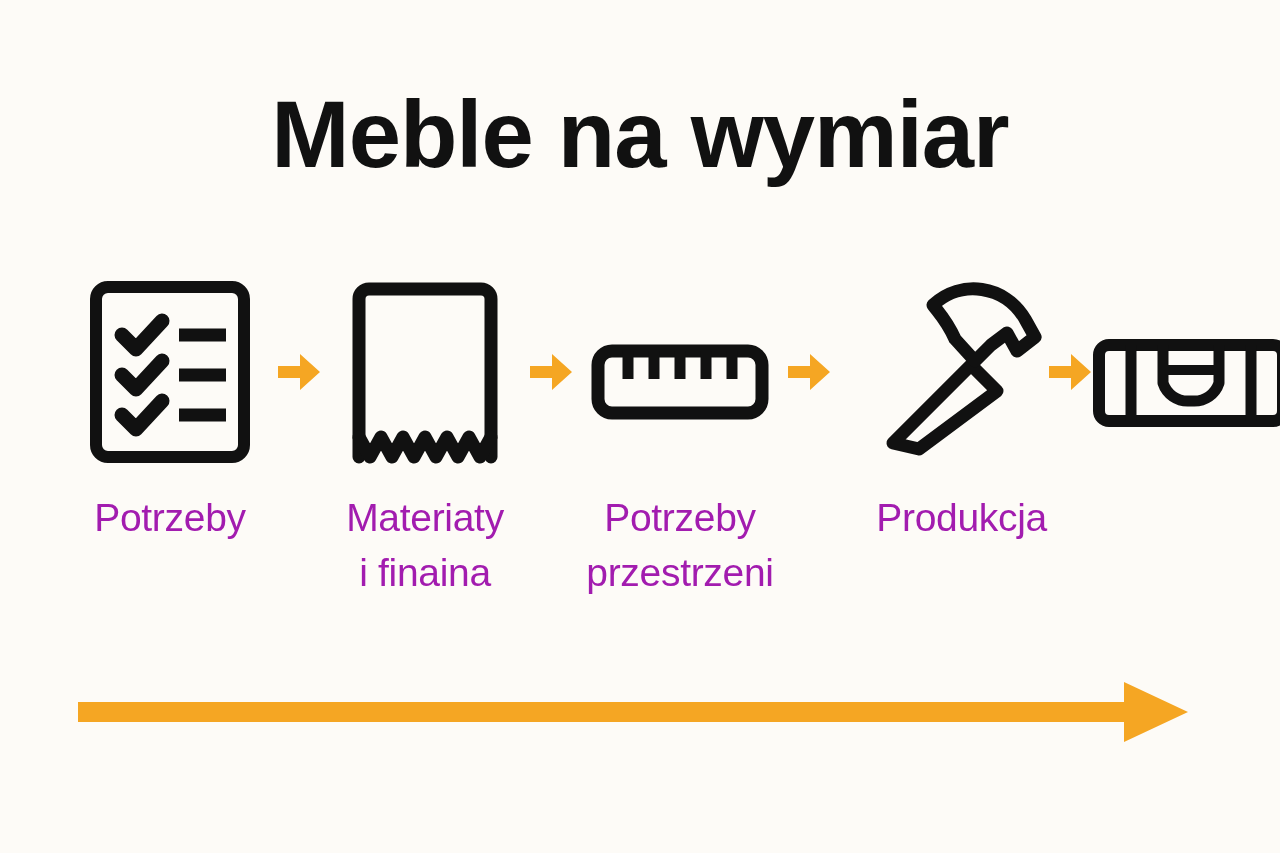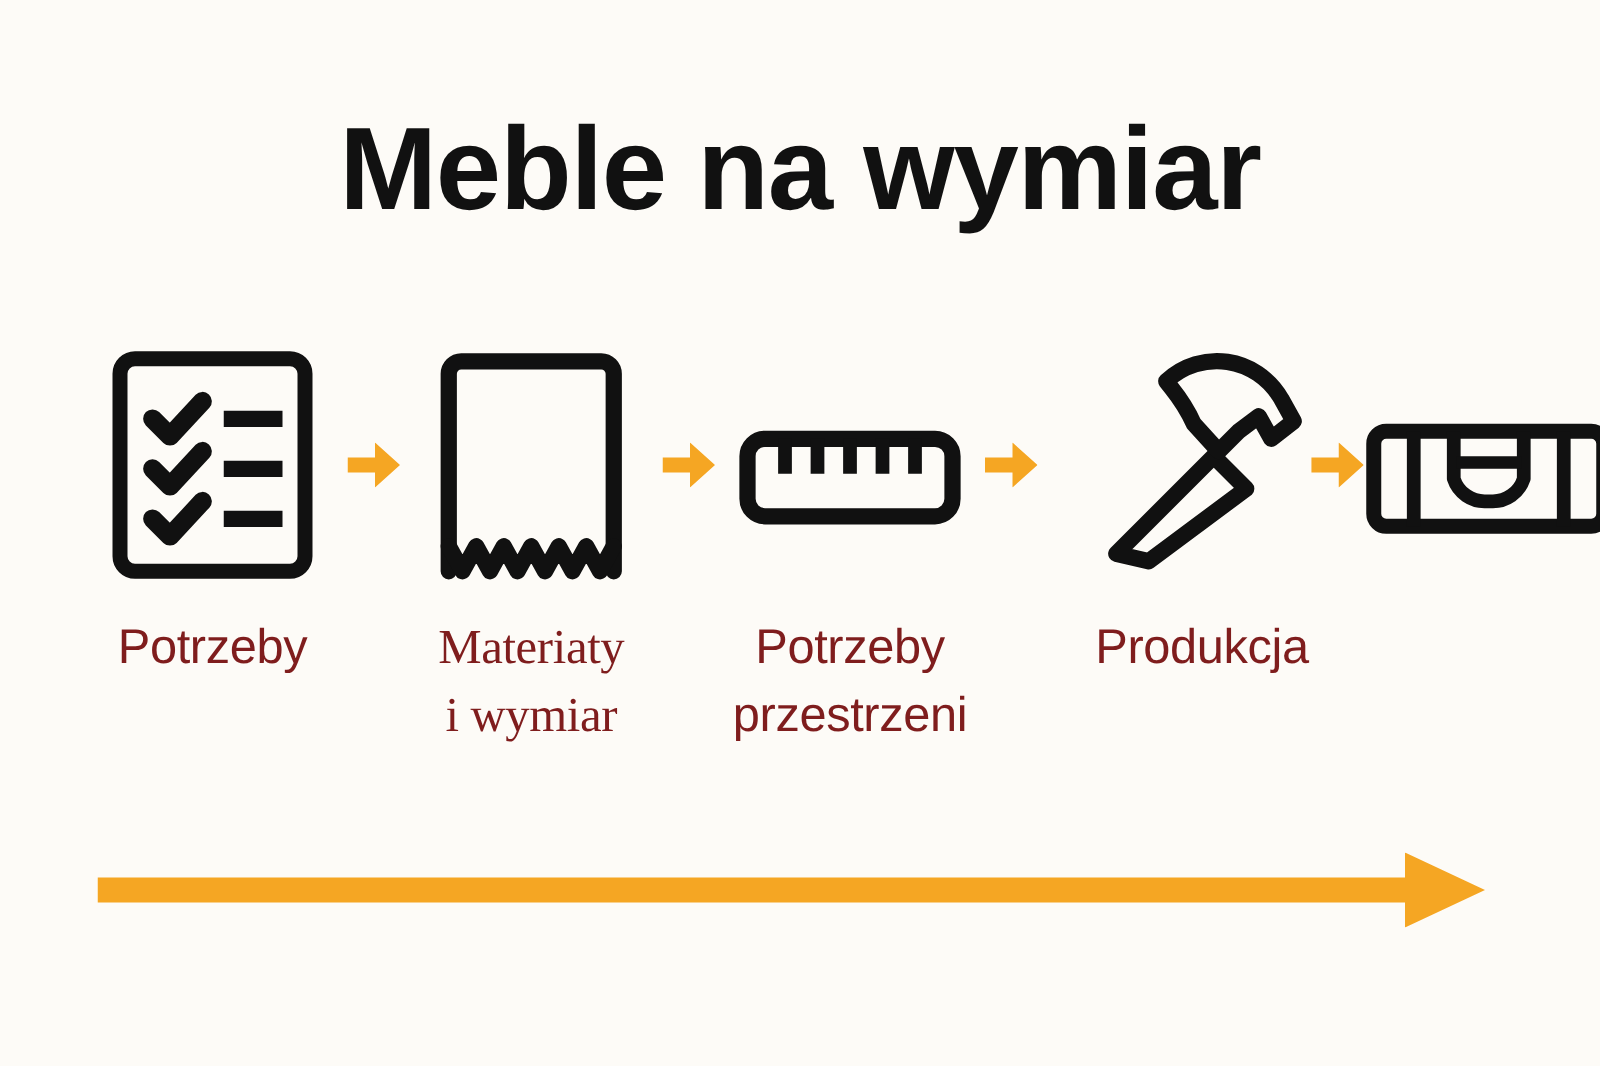--- a/index.html
+++ b/index.html
@@ -57,32 +57,32 @@
     height: 200px;
     display: flex;
     align-items: center;
     justify-content: center;
   }
   .step-label {
     margin-top: 18px;
     text-align: center;
     font-size: 39px;
     line-height: 1.42;
-    color: #7f1d1d;
+    color: #a21caf;
     font-weight: normal;
     letter-spacing: -0.3px;
   }
   .step-label span.line {
     display: block;
     white-space: nowrap;
   }
 
   
   .step-0 { width: 212px; }
-  .step-1 { width: 206px; font-family: Liberation Serif, serif; }
+  .step-1 { width: 206px; }
   .step-2 { width: 212px; }
   .step-3 { width: 215px; align-items: flex-end; }
   .step-4 { width: 196px; }
 
   
   .connector {
     flex: 0 0 auto;
     width: 46px;
     height: 200px;
     display: flex;
@@ -141,21 +141,21 @@
                    A10 10 0 0 1 24 12
                    L136 12
                    A10 10 0 0 1 146 22
                    L146 180" stroke="#111111" stroke-width="13" stroke-linecap="round" stroke-linejoin="round" fill="none"></path>
           <path d="M14 160 L25 180 L36 160 L47 180 L58 160 L69 180 L80 160
                    L91 180 L102 160 L113 180 L124 160 L135 180 L146 160" stroke="#111111" stroke-width="13" stroke-linecap="round" stroke-linejoin="round" fill="none"></path>
         </svg>
       </div>
       <div class="step-label">
         <span class="line">Materiaty</span>
-        <span class="line">i wymiar</span>
+        <span class="line">i finaina</span>
       </div>
     </div>
 
     <div class="connector">
       <svg width="42" height="36" viewBox="0 0 42 36">
         <path d="M0 12 H22 V0 L42 18 L22 36 V24 H0 Z" fill="#f5a623"></path>
       </svg>
     </div>
 
     <div class="step step-2">

